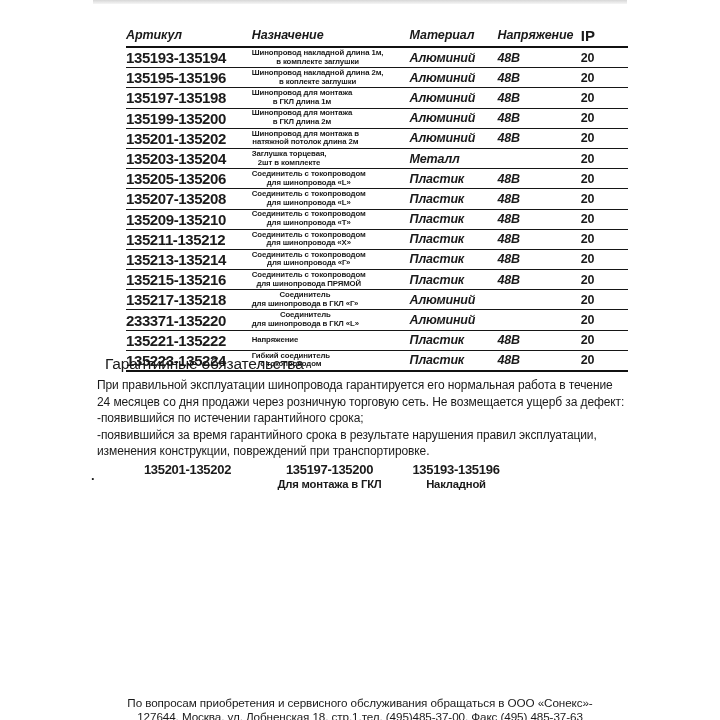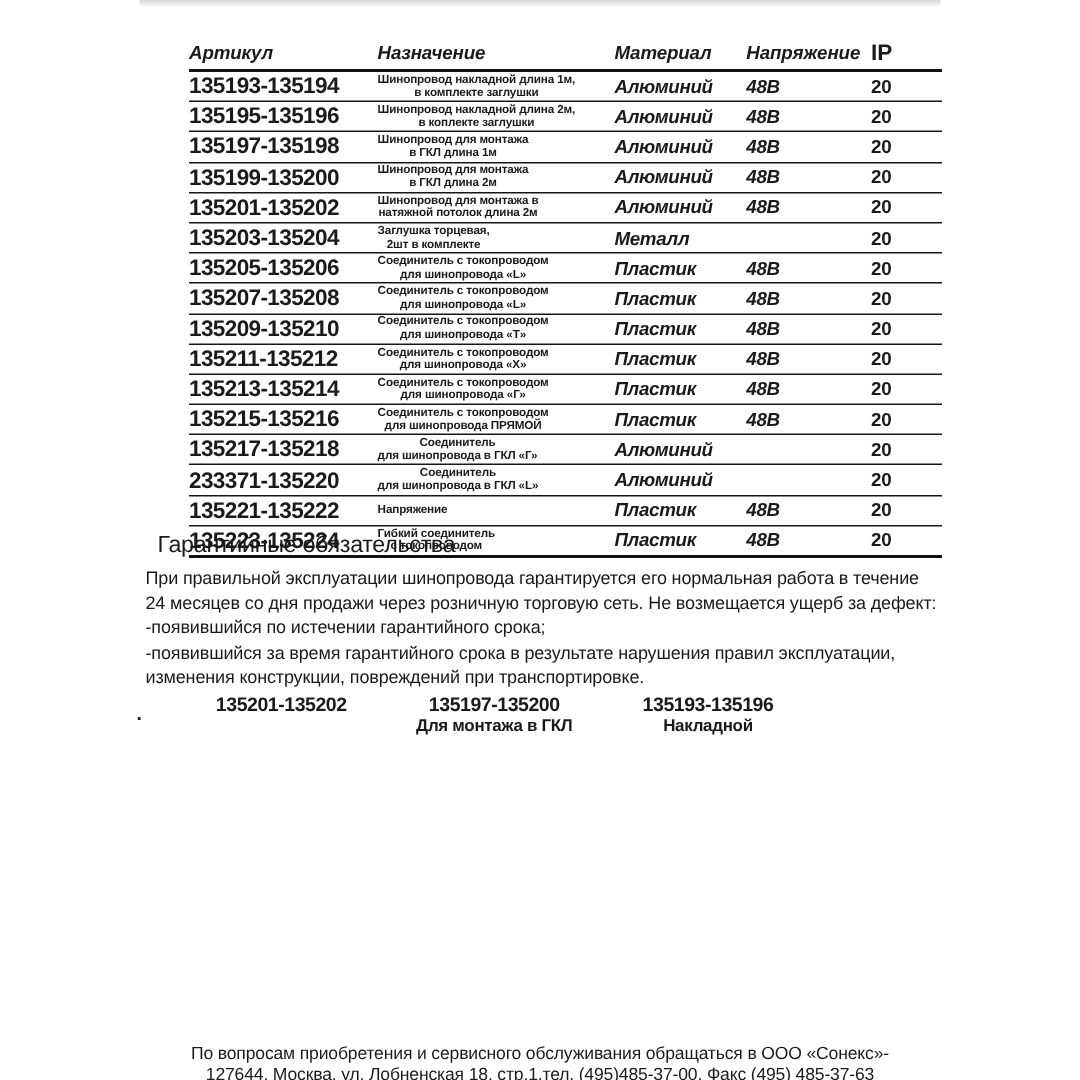--- a/index.html
+++ b/index.html
@@ -35,21 +35,21 @@
     font-size:15.5px;font-weight:normal;letter-spacing:-0.2px;}
   .warranty-body{position:absolute;left:97px;top:377px;width:530px;margin:0;
     font-size:12px;line-height:16.6px;white-space:pre-line;letter-spacing:-0.1px;}
 
   
   .caption{position:absolute;text-align:center;font-weight:bold;}
   .cap-num{font-size:13px;letter-spacing:-0.3px;}
   .cap-sub{font-size:11.3px;line-height:14px;white-space:pre-line;letter-spacing:-0.2px;}
   .cap1{left:95px;top:462px;width:185px;}
   .cap2{left:252px;top:462px;width:155px;}
-  .cap3{left:396px;top:462px;width:152px;}
+  .cap3{left:380px;top:462px;width:152px;}
   .stray-dot{position:absolute;left:91px;top:468px;font-size:13px;font-weight:bold;}
 
   
   .figures{position:absolute;left:0;top:498px;width:720px;height:200px;}
 
   
   .footer{position:absolute;left:0;top:696px;width:720px;text-align:center;
     font-size:11.7px;line-height:14px;letter-spacing:-0.1px;}
 </style>
 </head>

